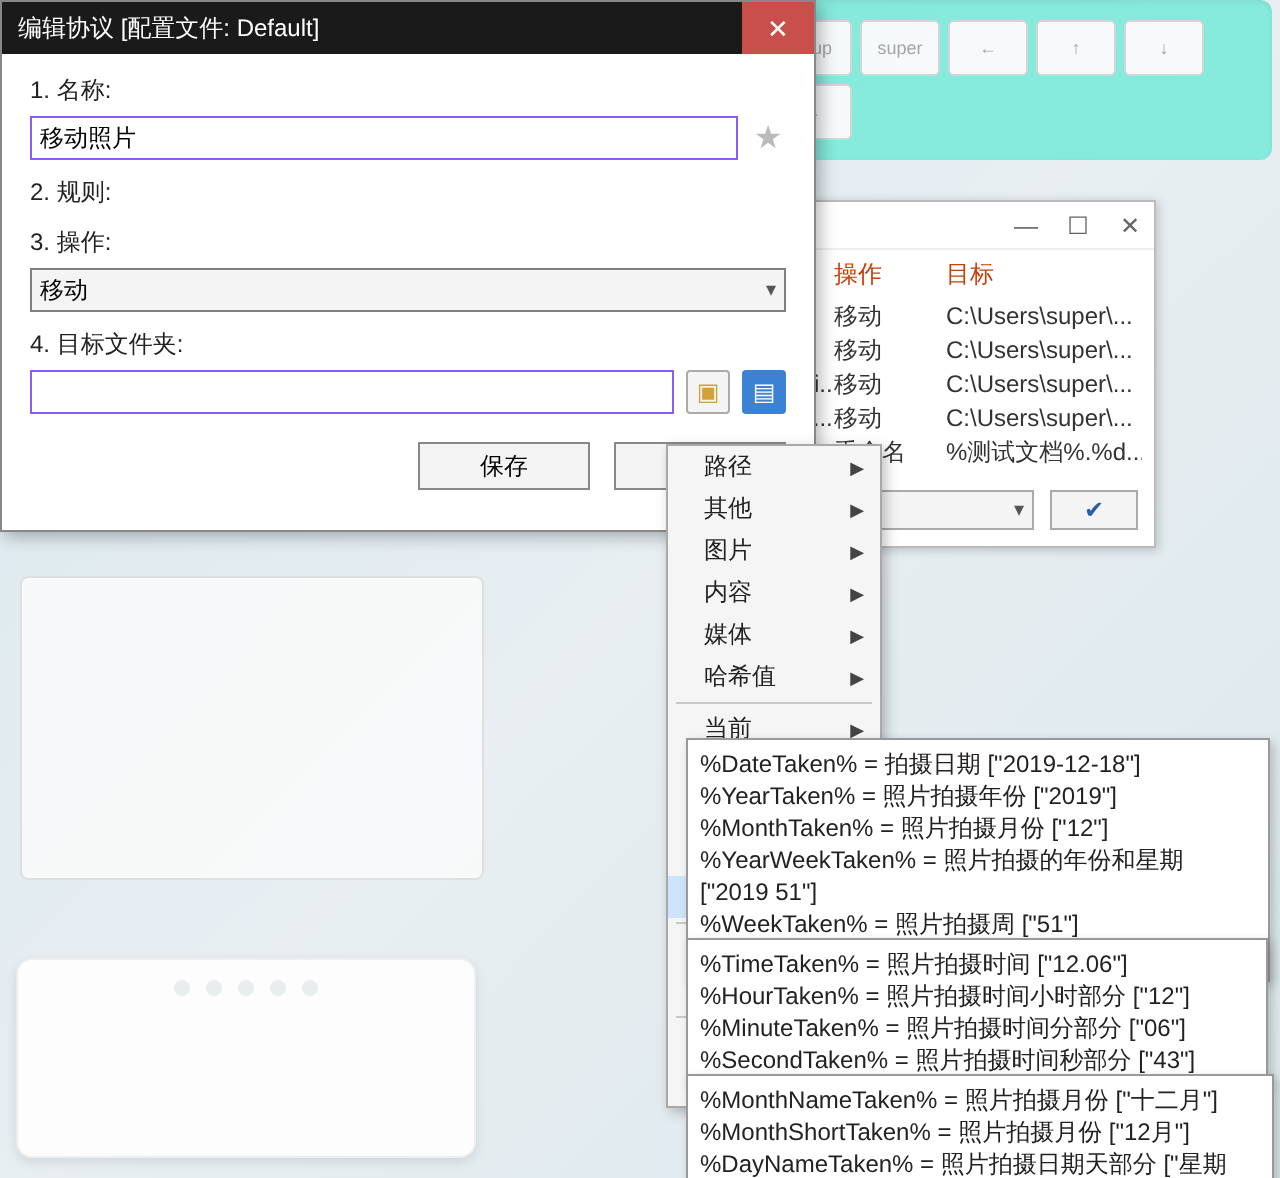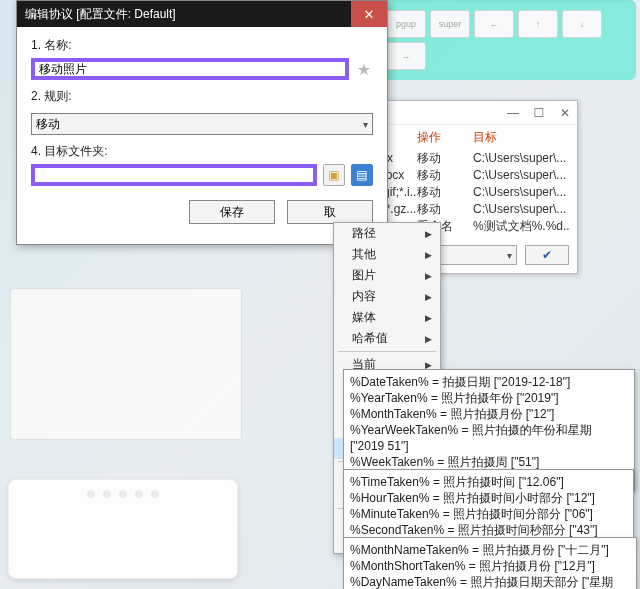--- a/index.html
+++ b/index.html
@@ -4,28 +4,28 @@
 <style>
 *{box-sizing:border-box;margin:0;padding:0;font-family:"Microsoft YaHei","Segoe UI",sans-serif;font-size:12px}
 body{width:640px;height:589px;background:linear-gradient(135deg,#d8e8ee 0%,#e8eef2 50%,#dce8ec 100%);position:relative;overflow:hidden}
 .bg-keyboard{position:absolute;top:0;right:4px;width:260px;height:80px;background:#5eead4;border-radius:6px;box-shadow:inset 0 1px 3px rgba(0,0,0,.1);opacity:.7;display:flex;gap:4px;padding:10px;flex-wrap:wrap}
 .bg-keyboard span{width:40px;height:28px;background:#fff;border:1px solid #ccc;border-radius:3px;font-size:9px;color:#888;display:flex;align-items:center;justify-content:center}
 .bg-touchpad{position:absolute;top:288px;left:10px;width:232px;height:152px;background:#fcfcfc;border:1px solid #ddd;border-radius:4px;opacity:.8}
 .bg-device{position:absolute;bottom:10px;left:8px;width:230px;height:100px;background:#fdfdfd;border:1px solid #eee;border-radius:8px;box-shadow:0 2px 6px rgba(0,0,0,.1)}
 .bg-device .dots{display:flex;gap:8px;justify-content:center;margin-top:10px}
 .bg-device .dots i{width:8px;height:8px;background:#e8edf0;border-radius:50%}
 .watermark{position:absolute;bottom:6px;right:8px;font-size:14px;color:#555;text-shadow:0 0 2px #fff}
-.dialog{position:absolute;top:0;left:16px;width:372px;background:#fff;border:1px solid #888;box-shadow:2px 2px 8px rgba(0,0,0,.3)}
+.dialog{position:absolute;top:0;left:0;width:408px;background:#fff;border:1px solid #888;box-shadow:2px 2px 8px rgba(0,0,0,.3)}
 .titlebar{height:26px;background:#1a1a1a;color:#fff;display:flex;align-items:center;padding:0 8px;position:relative}
 .titlebar .close{margin-left:auto;position:absolute;right:0;top:0;width:36px;height:26px;background:#c94f4a;color:#fff;display:flex;align-items:center;justify-content:center;font-size:13px}
 .dialog-body{padding:10px 14px 20px}
 .row{margin-bottom:8px}
 .row .lbl{display:block;margin-bottom:4px;color:#222}
 .field-row{display:flex;align-items:center;gap:6px}
-.txt{flex:1;height:22px;border:4px solid #8b5cf6;padding:2px 4px;background:#fff}
+.txt{flex:1;height:22px;border:1px solid #8b5cf6;padding:2px 4px;background:#fff}
 .select{width:100%;height:22px;border:1px solid #808080;background:#f4f4f4;display:flex;align-items:center;padding:0 4px;justify-content:space-between}
 .chev{font-size:10px;color:#555}
 .star{width:18px;height:18px;color:#bbb;font-size:16px;display:flex;align-items:center;justify-content:center}
 .iconbtn{width:22px;height:22px;border:1px solid #aaa;background:#f4f4f4;display:flex;align-items:center;justify-content:center;font-size:12px;border-radius:2px}
 .iconbtn.blue{background:#3b82d4;color:#fff;border-color:#3b82d4}
 .iconbtn.info{border-radius:50%;background:#e8ecf0}
 .btnrow{display:flex;justify-content:flex-end;gap:12px;margin-top:14px}
 .btn{width:86px;height:24px;border:1px solid #888;background:#f4f4f4;display:flex;align-items:center;justify-content:center}
 .win2{position:absolute;top:100px;left:348px;width:230px;background:#fff;border:1px solid #bbb;box-shadow:1px 1px 5px rgba(0,0,0,.2);padding-bottom:8px}
 .win2-title{height:24px;display:flex;align-items:center;justify-content:flex-end;padding:0 4px;gap:10px;color:#666;border-bottom:1px solid #eee}
@@ -129,20 +129,21 @@
       <span class="lbl">1. 名称:</span>
       <div class="field-row">
         <input class="txt" value="移动照片" style="">
         <span class="star">★</span>
       </div>
     </div>
     <div class="row">
       <span class="lbl">2. 规则:</span>
     </div>
     <div class="row">
+      <span class="lbl">3. 操作:</span>
       <div class="select">
         <span>移动</span>
           <span class="chev">▾</span>
       </div>
     </div>
     <div class="row">
       <span class="lbl">4. 目标文件夹:</span>
       <div class="field-row">
         <input class="txt" value="" style="">
         <span class="iconbtn" style="color:#d4a03a">▣</span>

